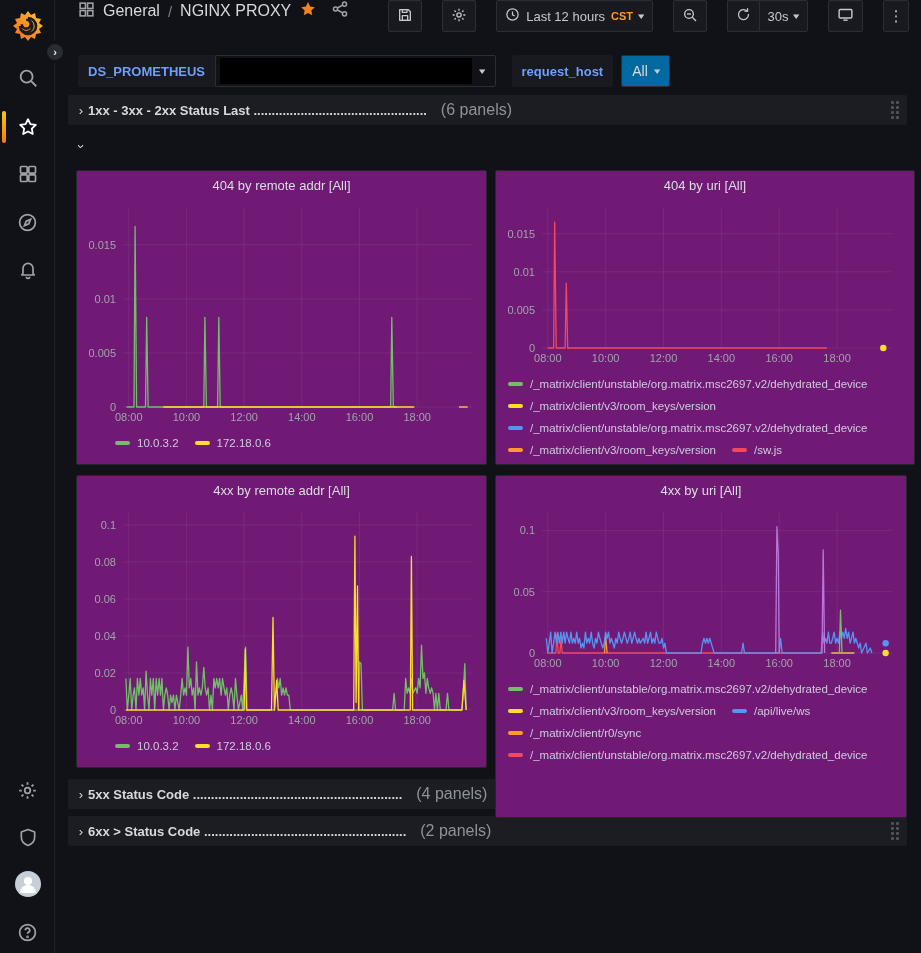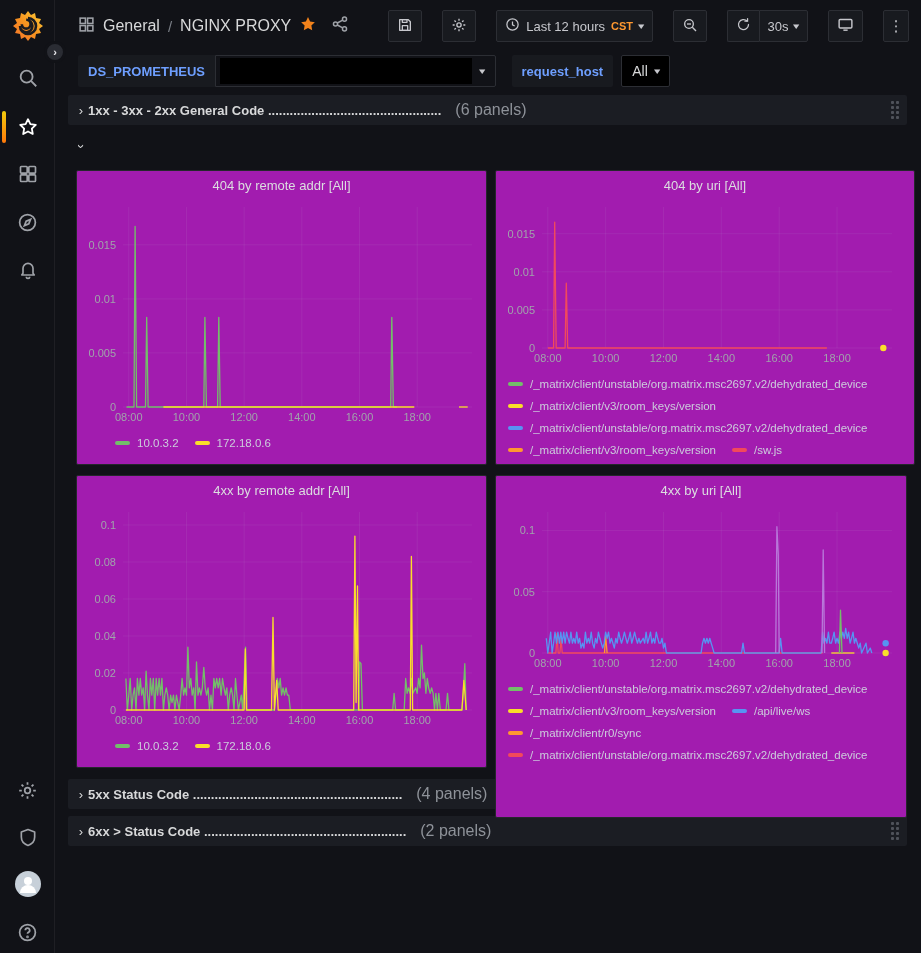--- a/index.html
+++ b/index.html
@@ -10,52 +10,52 @@
   
   .sidebar { position:absolute; left:0; top:0; width:55px; height:953px; background:#111217; border-right:1px solid rgba(255,255,255,0.06); z-index:5; }
   .logo { position:absolute; left:11px; top:9px; width:34px; height:34px; }
   .expand-btn { position:absolute; left:44px; top:41px; width:22px; height:22px; border-radius:50%; background:#2a2c33; border:3px solid #111217; color:#e8e8ec; display:flex; align-items:center; justify-content:center; font-size:11px; font-weight:bold; cursor:pointer; z-index:6; }
   .side-item { position:absolute; left:0; width:55px; height:40px; display:flex; align-items:center; justify-content:center; color:#9fa2a8; cursor:pointer; }
   .side-item svg { display:block; }
   .side-item.active { color:#fff; }
   .active-bar { position:absolute; left:2px; top:4px; width:4px; height:32px; border-radius:2px; background:linear-gradient(#f2cc0c,#ff780a); }
 
   
-  .topnav { position:absolute; left:56px; top:0; width:865px; height:52px; display:flex; align-items:center; padding:0 12px 0 22px; }
+  .topnav { position:absolute; left:56px; top:0; width:865px; height:52px; display:flex; align-items:flex-start; padding:0 12px 0 22px; }
   .crumb { display:flex; align-items:center; gap:8px; }
   .crumb .txt { font-size:16px; color:#d8d9da; }
   .crumb .slash { color:#7b7f87; font-size:15px; }
   .icon-gray { color:#9fa2a8; }
   .nav-right { margin-left:auto; display:flex; align-items:center; gap:20px; }
   .tool-btn { height:32px; min-width:32px; display:flex; align-items:center; justify-content:center; gap:6px; padding:0 8px; background:#181a1f; border:1px solid #2c2e34; border-radius:2px; color:#c7c8cd; font-size:13px; cursor:pointer; }
   .tool-group { display:flex; align-items:stretch; }
   .tool-group .tool-btn:first-child { border-right:none; border-radius:2px 0 0 2px; }
   .tool-group .tool-btn:last-child { border-radius:0 2px 2px 0; }
   .tz { color:#ff9830; font-size:11px; font-weight:bold; }
   .caret { font-size:9px; color:#c7c8cd; transform:scaleX(1.4); }
 
   
   .submenu { position:absolute; left:56px; top:52px; width:865px; height:38px; display:flex; align-items:center; gap:0; padding-left:22px; }
   .var-label { height:32px; display:flex; align-items:center; padding:0 10px; background:#181a1f; color:#6e9fff; font-size:13px; font-weight:bold; border-radius:2px 0 0 2px; }
   .var-select { height:32px; display:flex; align-items:center; gap:8px; padding:0 10px 0 4px; border:1px solid #2c2e34; background:#111217; border-radius:0 2px 2px 0; cursor:pointer; }
   .redacted { width:252px; height:26px; background:#000; }
   .gap { width:16px; }
-  .all-select { height:32px; display:flex; align-items:center; gap:7px; padding:0 10px; border:1px solid #2c2e34; background:#000000; border-radius:2px; font-size:14px; color:#d8d9da; cursor:pointer; }
+  .all-select { height:32px; display:flex; align-items:center; gap:7px; padding:0 10px; border:1px solid #2c2e34; background:#0369a1; border-radius:2px; font-size:14px; color:#d8d9da; cursor:pointer; }
 
   
   .dash-row { position:absolute; left:68px; width:839px; height:30px; display:flex; align-items:center; padding:0 8px 0 6px; cursor:pointer; }
   .dash-row.collapsed { background:#1b1d23; border-radius:2px; }
   .row-chev { width:14px; color:#d8d9da; font-size:13px; display:flex; align-items:center; justify-content:center; }
   .row-title { font-size:13px; font-weight:bold; color:#d8d9da; white-space:nowrap; overflow:hidden; }
   .row-count { margin-left:14px; font-size:16px; color:#8e9299; white-space:nowrap; }
   .drag-handle { margin-left:auto; display:grid; grid-template-columns:3px 3px; grid-gap:2px; opacity:.55; }
   .drag-handle i { width:3px; height:3px; background:#7b7f87; border-radius:1px; }
 
   
-  .panel { position:absolute; background:#a21caf; border:1px solid #25272c; border-radius:2px; overflow:hidden; }
+  .panel { position:absolute; background:#701a75; border:1px solid #25272c; border-radius:2px; overflow:hidden; }
   .panel-header { height:28px; display:flex; align-items:center; justify-content:center; cursor:pointer; }
   .panel-title { font-size:13px; font-weight:500; color:#dcdde0; }
   .chart-wrap { position:relative; margin:0 8px; }
   .legend { padding:2px 10px 0 38px; }
   .legend-row { display:flex; align-items:center; gap:16px; height:22px; white-space:nowrap; overflow:hidden; }
   .legend-item { display:flex; align-items:center; gap:7px; cursor:pointer;justify-content:center; }
   .legend-swatch { width:15px; height:4px; border-radius:2px; flex:none; }
   .legend-label { font-size:11.5px; color:#ccccdc; }
   .tick-label { font-size:11px; fill:#a0a4ab; }
 </style>
@@ -245,21 +245,21 @@
     <div class="var-label" style="border-radius:2px">request_host</div>
     <div class="gap" style="width:8px"></div>
     <div class="all-select">
       <span>All</span>
       <span class="caret">▾</span>
     </div>
   </div>
 
   <div class="dash-row collapsed" style="top:95px">
     <span class="row-chev">›</span>
-    <span class="row-title"><span>1xx - 3xx - 2xx General Code</span> <span>................................................</span></span>
+    <span class="row-title"><span>1xx - 3xx - 2xx Status Last</span> <span>................................................</span></span>
     <span class="row-count">(6 panels)</span>
     <span class="drag-handle">
         <i></i>
         <i></i>
         <i></i>
         <i></i>
         <i></i>
         <i></i>
         <i></i>
         <i></i>

